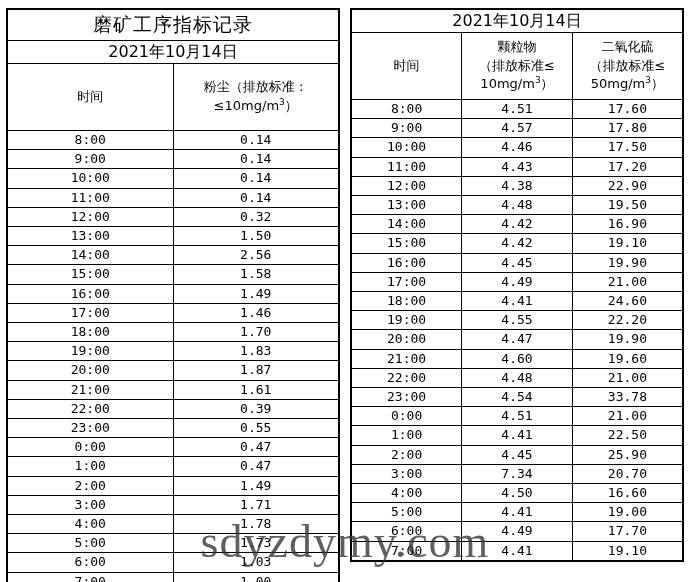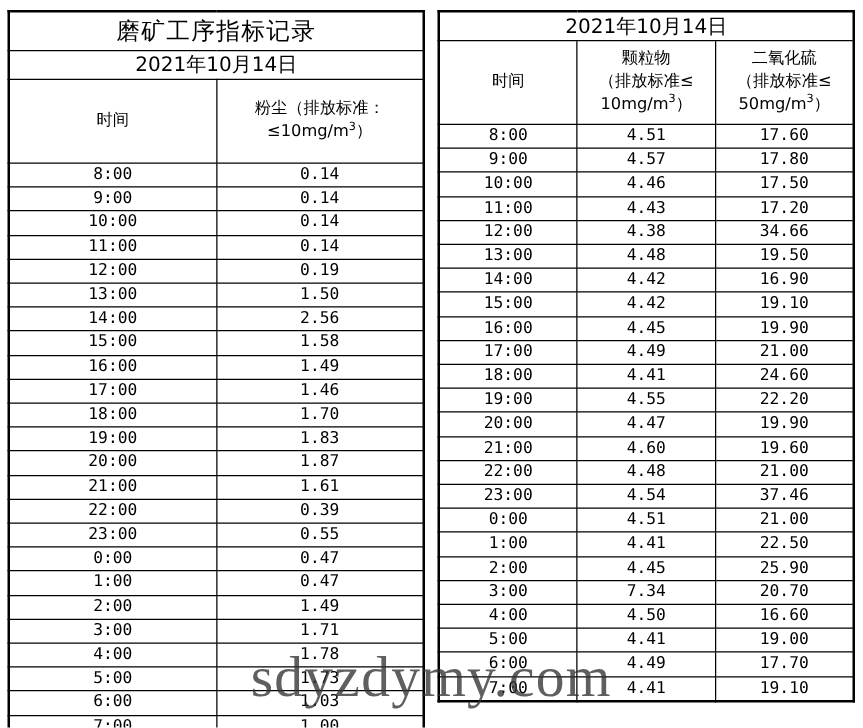--- a/index.html
+++ b/index.html
@@ -126,21 +126,21 @@
           <tr>
             <td class="data-cell time-col">10:00</td>
             <td class="data-cell">0.14</td>
           </tr>
           <tr>
             <td class="data-cell time-col">11:00</td>
             <td class="data-cell">0.14</td>
           </tr>
           <tr>
             <td class="data-cell time-col">12:00</td>
-            <td class="data-cell">0.19</td>
+            <td class="data-cell">0.32</td>
           </tr>
           <tr>
             <td class="data-cell time-col">13:00</td>
             <td class="data-cell">1.50</td>
           </tr>
           <tr>
             <td class="data-cell time-col">14:00</td>
             <td class="data-cell">2.56</td>
           </tr>
           <tr>
@@ -252,21 +252,21 @@
             <td class="data-cell">17.50</td>
           </tr>
           <tr>
             <td class="data-cell time-col-3">11:00</td>
             <td class="data-cell">4.43</td>
             <td class="data-cell">17.20</td>
           </tr>
           <tr>
             <td class="data-cell time-col-3">12:00</td>
             <td class="data-cell">4.38</td>
-            <td class="data-cell">34.66</td>
+            <td class="data-cell">22.90</td>
           </tr>
           <tr>
             <td class="data-cell time-col-3">13:00</td>
             <td class="data-cell">4.48</td>
             <td class="data-cell">19.50</td>
           </tr>
           <tr>
             <td class="data-cell time-col-3">14:00</td>
             <td class="data-cell">4.42</td>
             <td class="data-cell">16.90</td>
@@ -307,21 +307,21 @@
             <td class="data-cell">19.60</td>
           </tr>
           <tr>
             <td class="data-cell time-col-3">22:00</td>
             <td class="data-cell">4.48</td>
             <td class="data-cell">21.00</td>
           </tr>
           <tr>
             <td class="data-cell time-col-3">23:00</td>
             <td class="data-cell">4.54</td>
-            <td class="data-cell">37.46</td>
+            <td class="data-cell">33.78</td>
           </tr>
           <tr>
             <td class="data-cell time-col-3">0:00</td>
             <td class="data-cell">4.51</td>
             <td class="data-cell">21.00</td>
           </tr>
           <tr>
             <td class="data-cell time-col-3">1:00</td>
             <td class="data-cell">4.41</td>
             <td class="data-cell">22.50</td>

